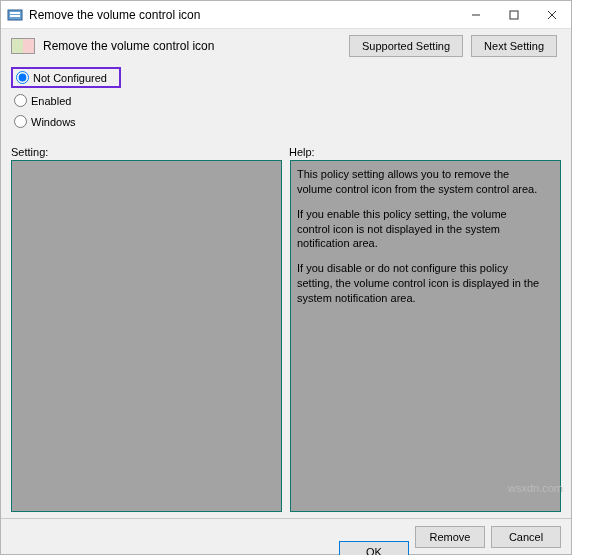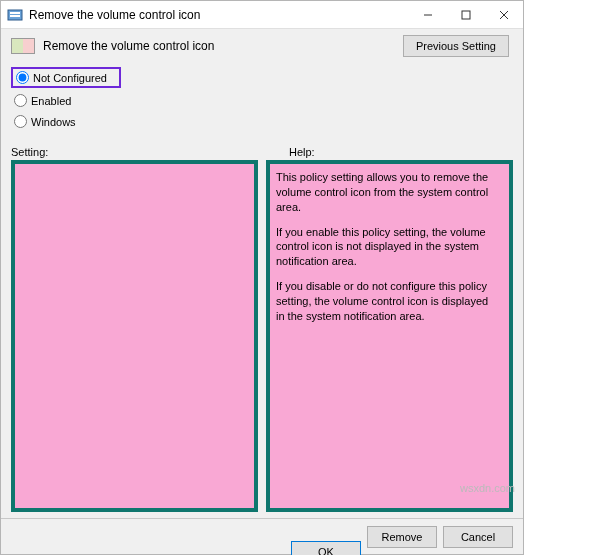--- a/index.html
+++ b/index.html
@@ -1,18 +1,18 @@
 <!DOCTYPE html>
 <html><head>
   <meta charset="utf-8">
   <style>
     * { box-sizing: border-box; font-family: "Segoe UI", Tahoma, sans-serif; font-size: 11px; }
     html, body { margin: 0; padding: 0; background: #fff; }
     .window {
-      width: 524px; height: 555px;
+      width: 572px; height: 555px;
       background: #f0f0f0;
       border: 1px solid #b5b5b5;
       display: flex; flex-direction: column;
       position: relative;
     }
     .titlebar {
       height: 28px; background: #fff;
       display: flex; align-items: center;
       border-bottom: 1px solid #e0e0e0;
     }
@@ -68,21 +68,21 @@
     .scroll-up, .scroll-down {
       position:absolute; right:1px; width:15px; height:14px;
       background:#f0f0f0; border:1px solid #c0c0c0;
       display:flex; align-items:center; justify-content:center; font-size:7px; color:#666;
     }
     .scroll-up { top:1px; } .scroll-down { bottom:1px; }
     .mid-labels { display:flex; margin:6px 10px 2px 10px; }
     .mid-labels > div:first-child { width: 278px; }
     .panes { flex:1; display:flex; gap:8px; margin:0 10px 6px 10px; min-height:0; }
     .pane {
-      border:4px solid #0f766e; background:#f9a8d4; flex:1; position:relative;
+      border:1px solid #0f766e; background:#a3a3a3; flex:1; position:relative;
       overflow:hidden;
     }
     .help-text {
       padding:6px 20px 6px 6px; color:#000; line-height:1.35;
       height:100%; overflow-y:auto;
     }
     .help-text p { margin:0 0 10px 0; }
     .bottom-bar {
       height:36px; border-top:1px solid #c8c8c8;
       display:flex; align-items:center; justify-content:flex-end;
@@ -125,21 +125,22 @@
     </div>
   </div>
 
   <div class="top-row">
     <span class="setting-icon">
         <span></span>
         <span></span>
       </span>
     <span class="setting-name">Remove the volume control icon</span>
     <div class="nav-btns">
-      <button class="btn">Previous Setting</button>
+      <button class="btn">Supported Setting</button>
+      <button class="btn">Next Setting</button>
     </div>
   </div>
 
   <div class="state-block">
     <div class="radios">
       <label class="radio-row highlight">
         <input type="radio" name="st" checked="" style="">
         <span>Not Configured</span>
       </label>
       <label class="radio-row">

